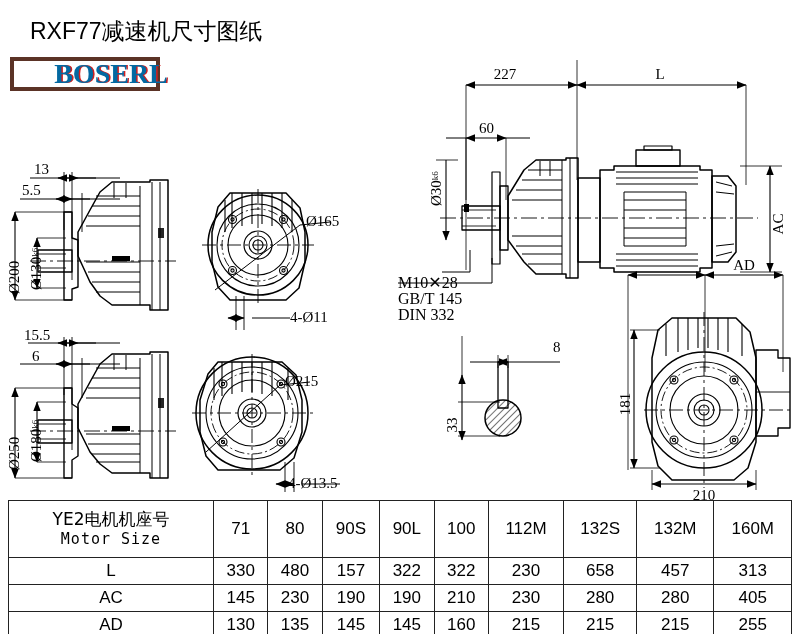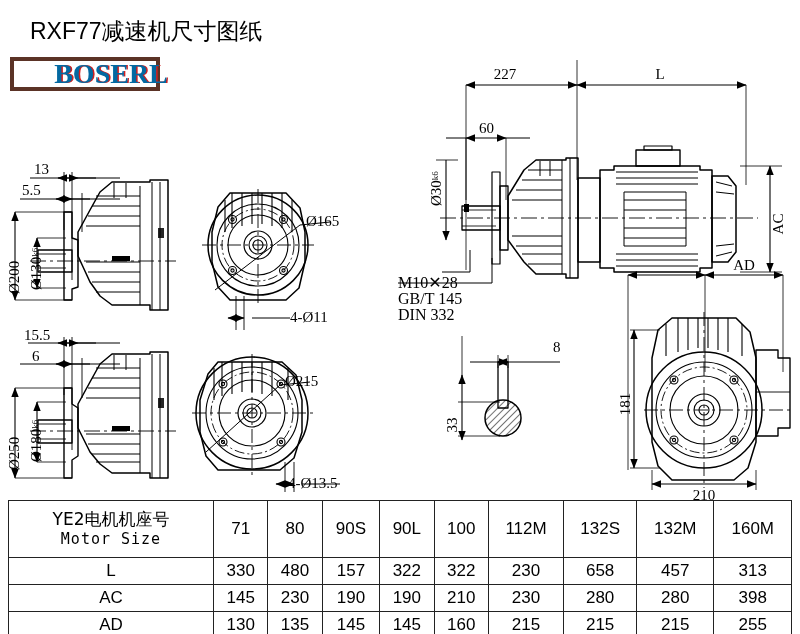--- a/index.html
+++ b/index.html
@@ -430,21 +430,21 @@
     <tr>
       <td class="rowlabel">AC</td>
       <td>145</td>
       <td>230</td>
       <td>190</td>
       <td>190</td>
       <td>210</td>
       <td>230</td>
       <td>280</td>
       <td>280</td>
-      <td>398</td>
+      <td>405</td>
     </tr>
     <tr>
       <td class="rowlabel">AD</td>
       <td>130</td>
       <td>135</td>
       <td>145</td>
       <td>145</td>
       <td>160</td>
       <td>215</td>
       <td>215</td>

